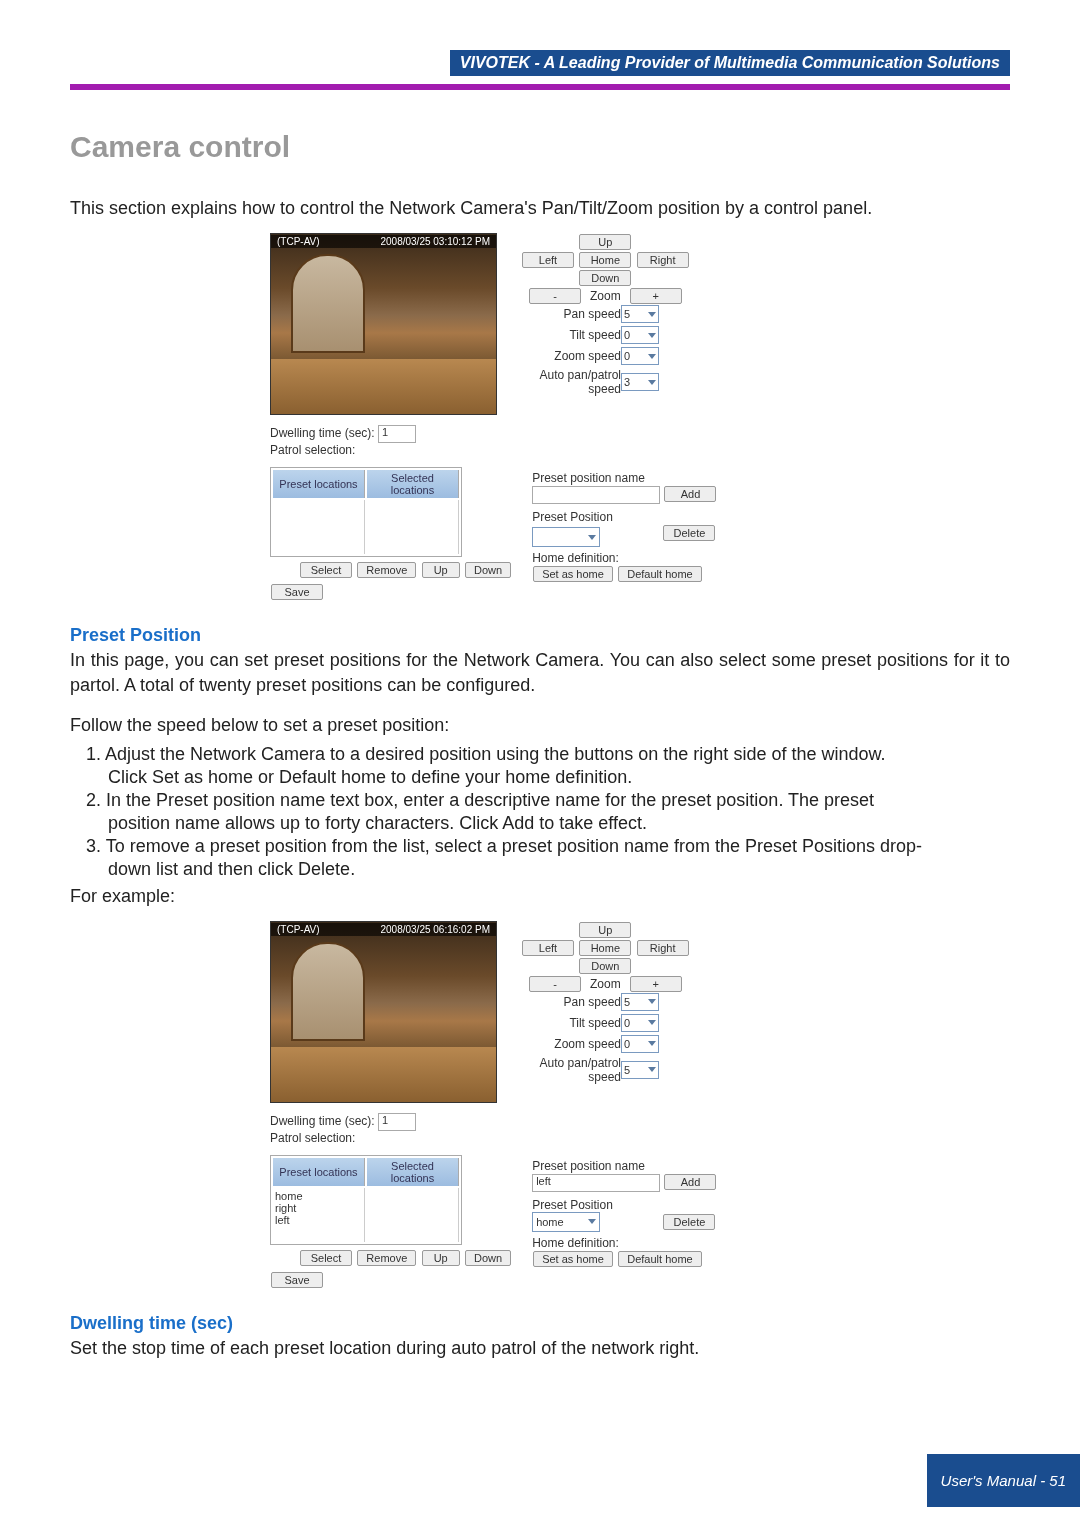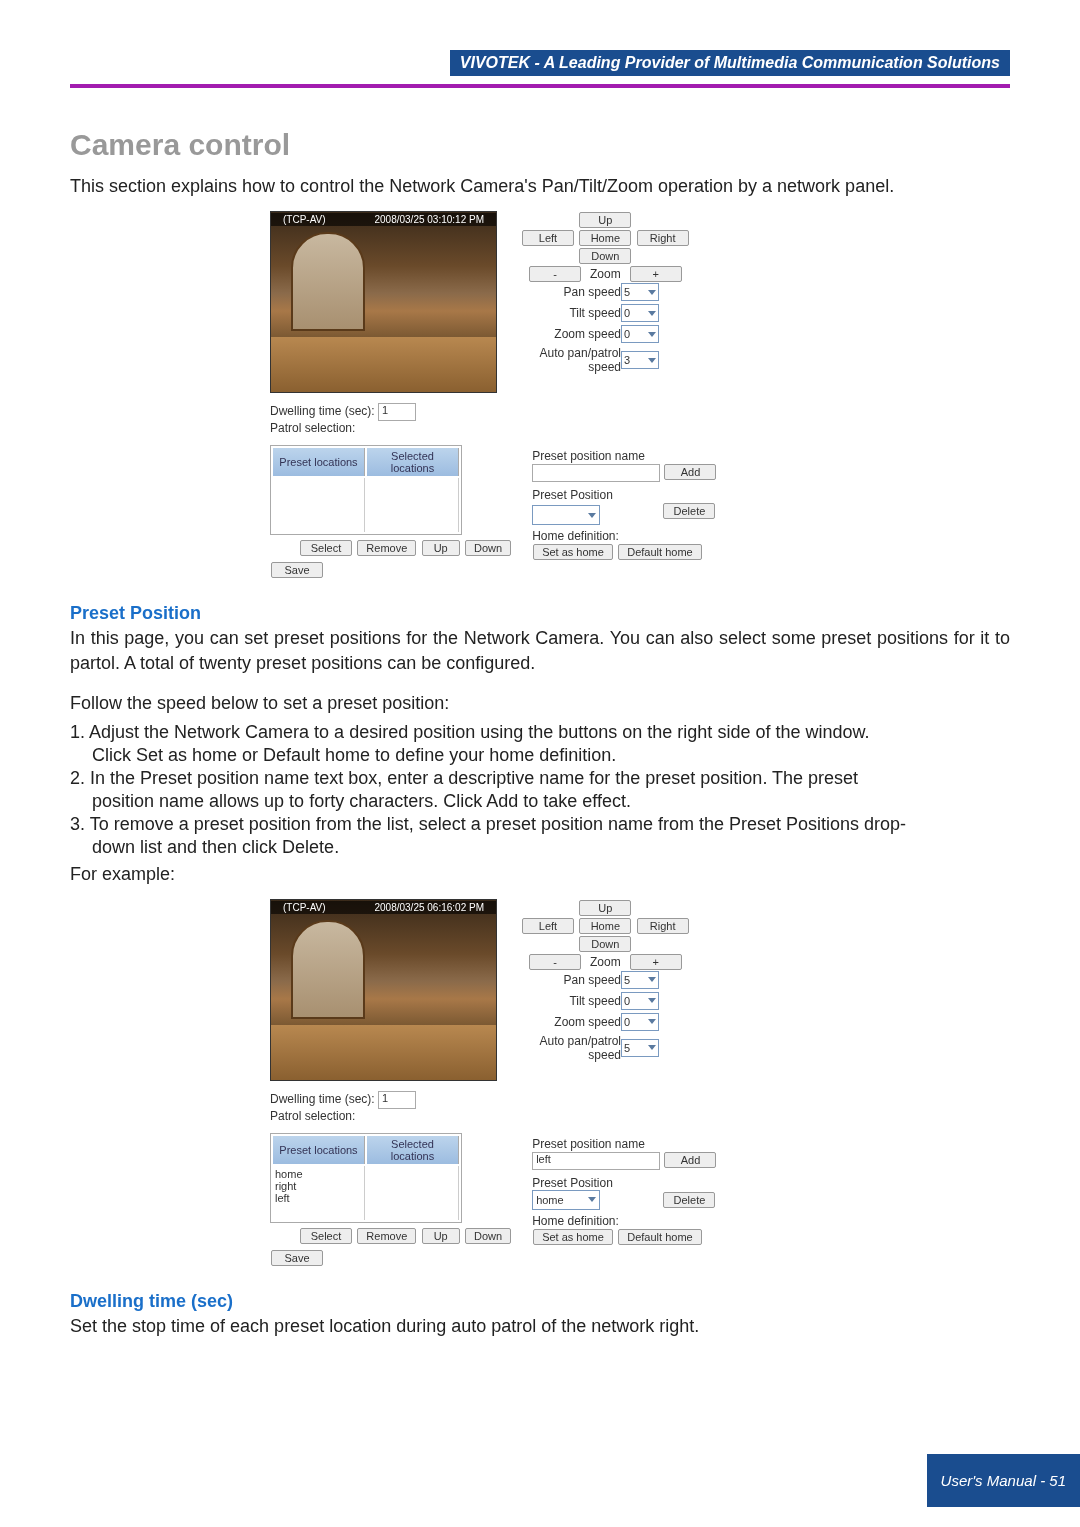--- a/index.html
+++ b/index.html
@@ -8,59 +8,59 @@
     font-family: Arial, Helvetica, sans-serif;
     background: #fff;
     width: 1080px;
   }
   .page {
     padding: 50px 70px 40px 70px;
     position: relative;
     min-height: 1437px;
   }
   .header-bar {
-    border-bottom: 4px solid #a21caf;
+    border-bottom: 6px solid #a21caf;
     padding-bottom: 8px;
     margin-bottom: 40px;
   }
   .header-title {
     color: #fff;
     background: #1a4d8f;
     font-style: italic;
     font-weight: bold;
     padding: 4px 10px;
     display: inline-block;
     float: right;
     font-size: 16px;
   }
   .clear { clear: both; }
   h1 {
     color: #999;
     font-size: 30px;
     font-weight: bold;
-    margin: 0 0 12px 0;
+    margin: 0 0 32px 0;
   }
   .body-text {
     font-size: 18px;
     color: #222;
     line-height: 1.4;
     text-align: justify;
     margin-bottom: 6px;
   }
   .section-title {
     color: #1a6fc9;
     font-weight: bold;
     font-size: 18px;
     margin-top: 10px;
     margin-bottom: 2px;
   }
   ol.steps, .steps-wrap {
     font-size: 18px;
     color: #222;
-    margin: 4px 0 4px 0;
+    margin: 4px 0 4px 16px;
     padding-left: 0;
   }
   .steps-wrap div { margin-bottom: 2px; }
   .footer {
     position: absolute;
     right: 0;
     bottom: 20px;
     background: #1a4d8f;
     color: #fff;
     font-style: italic;
@@ -84,21 +84,21 @@
     border: 1px solid #333;
     position: relative;
     overflow: hidden;
   }
   .cam-caption {
     position: absolute;
     top: 1px; left: 0; right: 0;
     background: rgba(0,0,0,0.6);
     color: #fff;
     font-size: 10px;
-    padding: 1px 12px;
+    padding: 1px 6px;
     display: flex;
     justify-content: space-between;
   }
   .cam-room {
     position: absolute;
     left: 20px; top: 20px;
     width: 70px; height: 95px;
     border: 2px solid #5a3a1a;
     border-radius: 36px 36px 0 0;
     background: linear-gradient(#c8b8a0, #a89070);
@@ -203,21 +203,21 @@
 <body>
 
 <div class="page">
   <div class="header-bar">
     <span class="header-title">VIVOTEK - A Leading Provider of Multimedia Communication Solutions</span>
     <div class="clear"></div>
   </div>
 
   <h1>Camera control</h1>
 
-  <div class="body-text">This section explains how to control the Network Camera's Pan/Tilt/Zoom operation by a network panel.</div>
+  <div class="body-text">This section explains how to control the Network Camera's Pan/Tilt/Zoom position by a control panel.</div>
 
   
   <div class="panel">
     <div class="top-row">
       <div class="cam-view">
         <div class="cam-caption">
           <span>(TCP-AV)</span>
           <span>2008/03/25 03:10:12 PM</span>
         </div>
         <div class="cam-room"></div>

